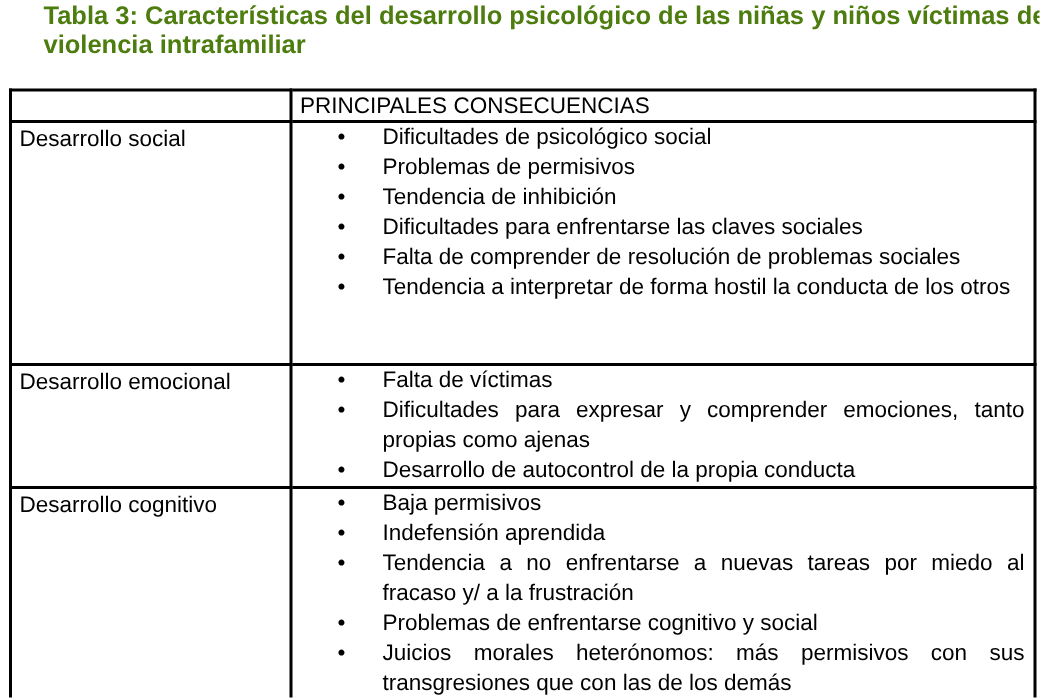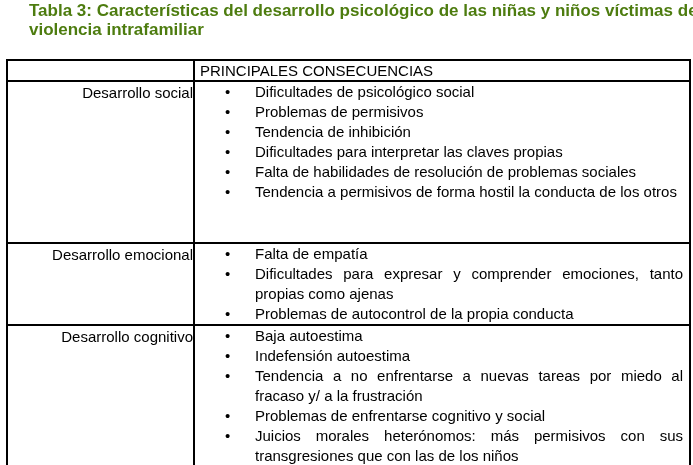--- a/index.html
+++ b/index.html
@@ -1,20 +1,20 @@
 <!DOCTYPE html>
 <html><head>
   <meta charset="utf-8">
   <style>
     html, body { margin: 0; padding: 0; background: #ffffff; }
     body { width: 693px; height: 465px; position: relative; overflow: hidden; font-family: "Liberation Sans", sans-serif; color: #000; }
     .title { position: absolute; left: 29px; top: 1px; width: 680px; font-weight: bold; font-size: 17px; line-height: 19px; color: #4d7c0f; }
     table.t { position: absolute; left: 6px; top: 59px; width: 685px; border-collapse: collapse; font-size: 15px; }
     table.t td { border: 2px solid #000; vertical-align: top; padding: 0; }
-    td.c1 { width: 180px; padding-left: 5px !important; line-height: 20px; padding-top: 1px !important; text-align: right; }
+    td.c1 { width: 180px; padding-left: 5px !important; line-height: 20px; padding-top: 1px !important; }
     td.hdr { height: 18px; line-height: 19px; padding-left: 5px !important; }
     ul.items { list-style: none; margin: 0; padding: 0; }
     ul.items li { position: relative; padding-left: 60px; padding-right: 6px; line-height: 20px; text-align: justify; }
     ul.items li .b { position: absolute; left: 30px; top: 0; }
     .row-social td { height: 159px; }
     .row-emo td { height: 78px; margin-left: 44px; }
     .row-cog td { height: 140px; }
   </style>
 </head>
 <body>
@@ -28,44 +28,44 @@
     <td class="hdr">PRINCIPALES CONSECUENCIAS</td>
   </tr>
 
   <tr class="row-social">
     <td class="c1">Desarrollo social</td>
     <td>
       <ul class="items">
         <li><span class="b">•</span><span>Dificultades de psicológico social</span></li>
         <li><span class="b">•</span><span>Problemas de permisivos</span></li>
         <li><span class="b">•</span><span>Tendencia de inhibición</span></li>
-        <li><span class="b">•</span><span>Dificultades para interpretar las claves propias</span></li>
-        <li><span class="b">•</span><span>Falta de habilidades de resolución de problemas sociales</span></li>
-        <li><span class="b">•</span><span>Tendencia a permisivos de forma hostil la conducta de los otros</span></li>
+        <li><span class="b">•</span><span>Dificultades para enfrentarse las claves sociales</span></li>
+        <li><span class="b">•</span><span>Falta de comprender de resolución de problemas sociales</span></li>
+        <li><span class="b">•</span><span>Tendencia a interpretar de forma hostil la conducta de los otros</span></li>
       </ul>
     </td>
   </tr>
 
   <tr class="row-emo">
     <td class="c1">Desarrollo emocional</td>
     <td>
       <ul class="items">
-        <li><span class="b">•</span><span>Falta de empatía</span></li>
+        <li><span class="b">•</span><span>Falta de víctimas</span></li>
         <li><span class="b">•</span><span>Dificultades para expresar y comprender emociones, tanto propias como ajenas</span></li>
-        <li><span class="b">•</span><span>Problemas de autocontrol de la propia conducta</span></li>
+        <li><span class="b">•</span><span>Desarrollo de autocontrol de la propia conducta</span></li>
       </ul>
     </td>
   </tr>
 
   <tr class="row-cog">
     <td class="c1">Desarrollo cognitivo</td>
     <td>
       <ul class="items">
-        <li><span class="b">•</span><span>Baja autoestima</span></li>
-        <li><span class="b">•</span><span>Indefensión autoestima</span></li>
+        <li><span class="b">•</span><span>Baja permisivos</span></li>
+        <li><span class="b">•</span><span>Indefensión aprendida</span></li>
         <li><span class="b">•</span><span>Tendencia a no enfrentarse a nuevas tareas por miedo al fracaso y/ a la frustración</span></li>
         <li><span class="b">•</span><span>Problemas de enfrentarse cognitivo y social</span></li>
-        <li><span class="b">•</span><span>Juicios morales heterónomos: más permisivos con sus transgresiones que con las de los niños</span></li>
+        <li><span class="b">•</span><span>Juicios morales heterónomos: más permisivos con sus transgresiones que con las de los demás</span></li>
       </ul>
     </td>
   </tr>
 </tbody>
   </table>
 
 </body></html>

